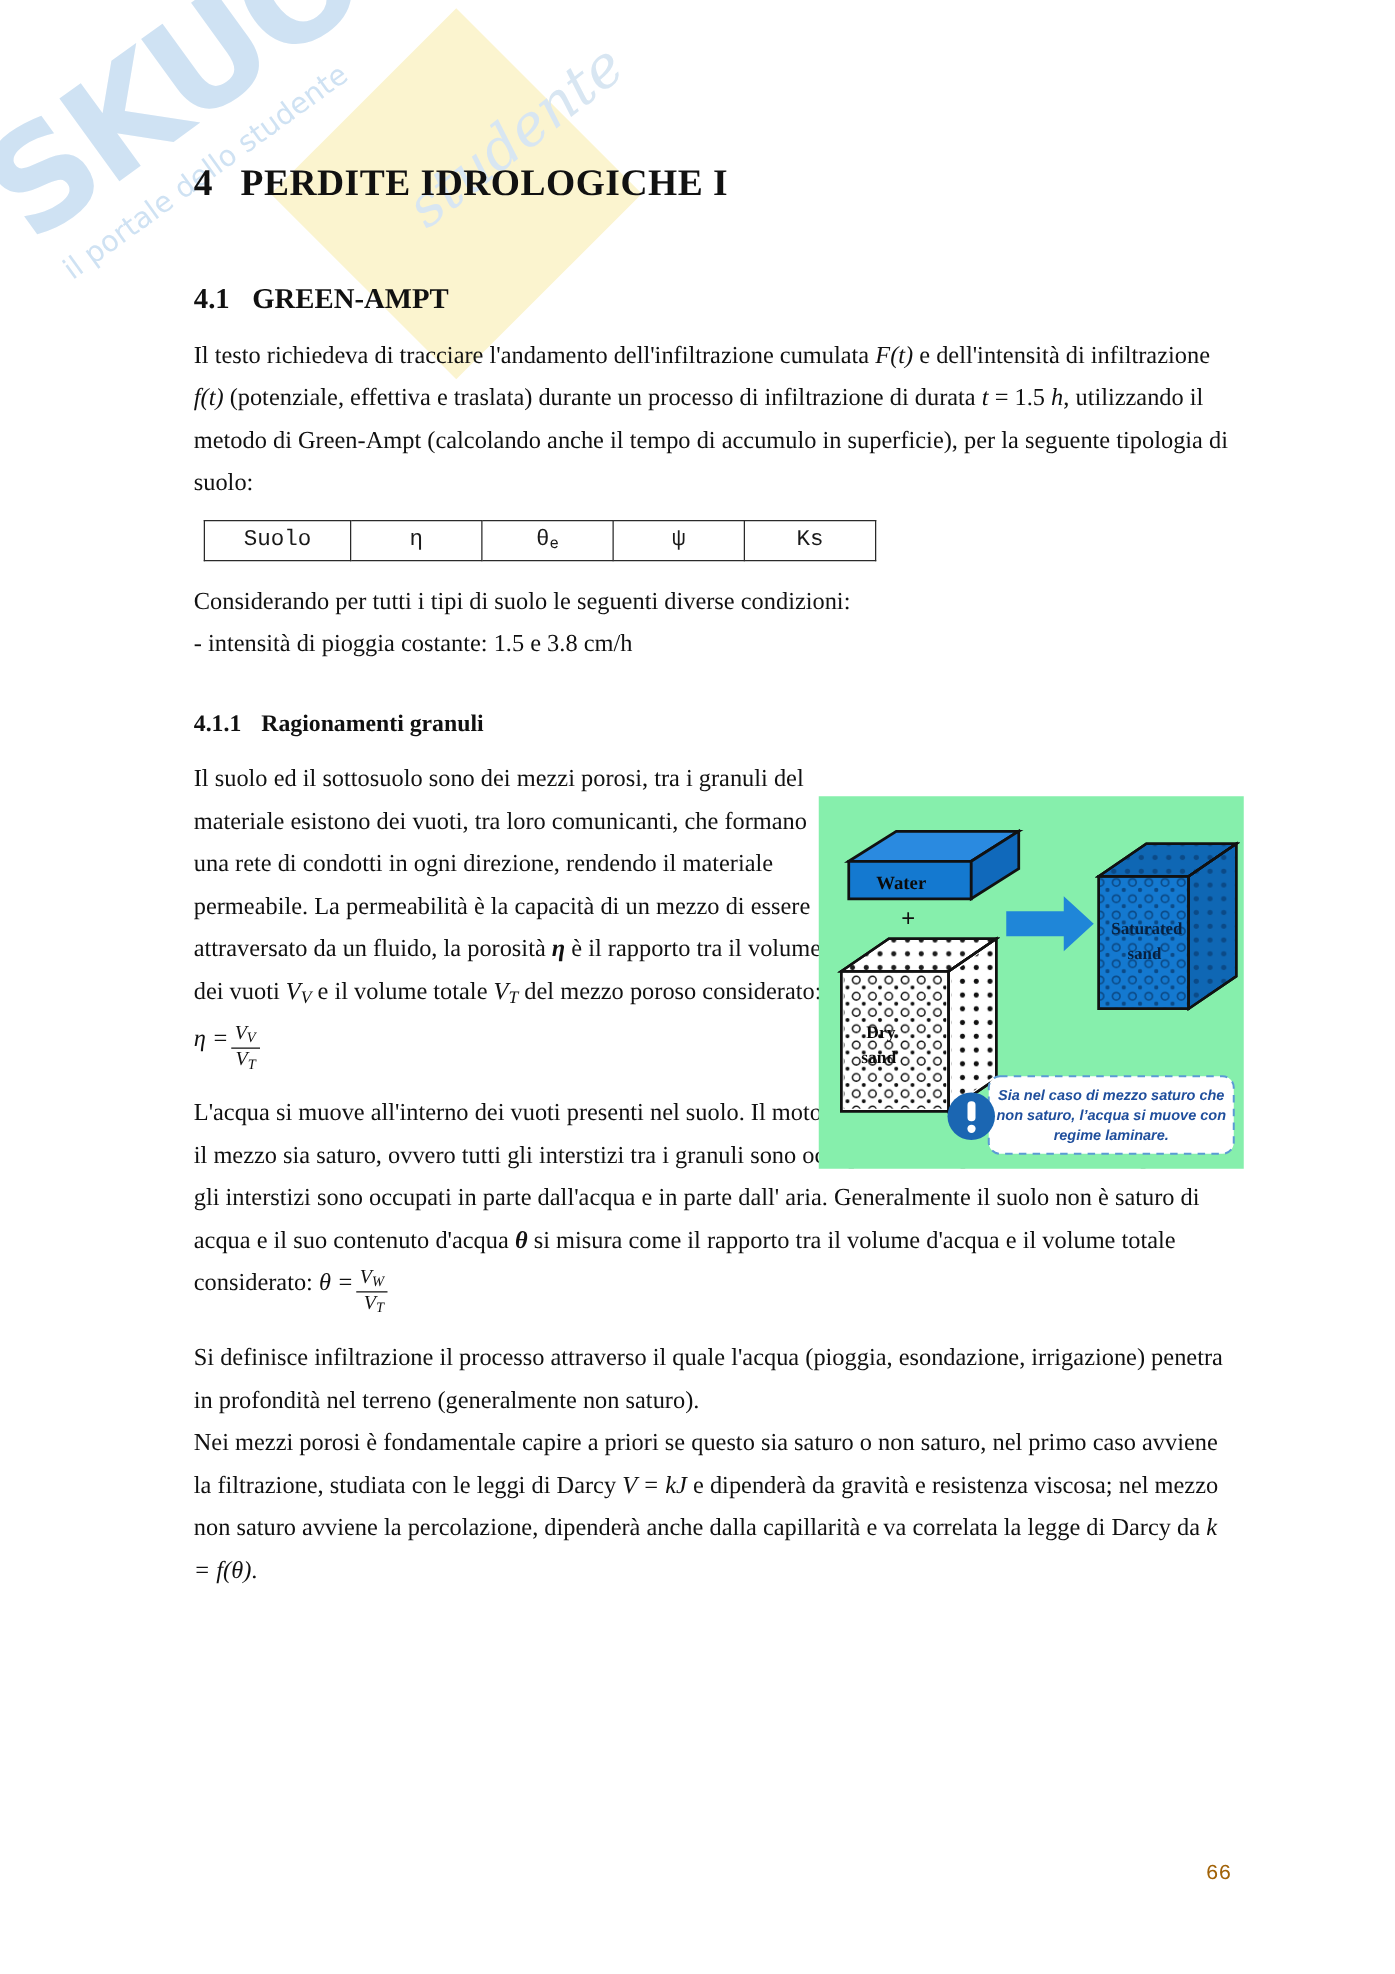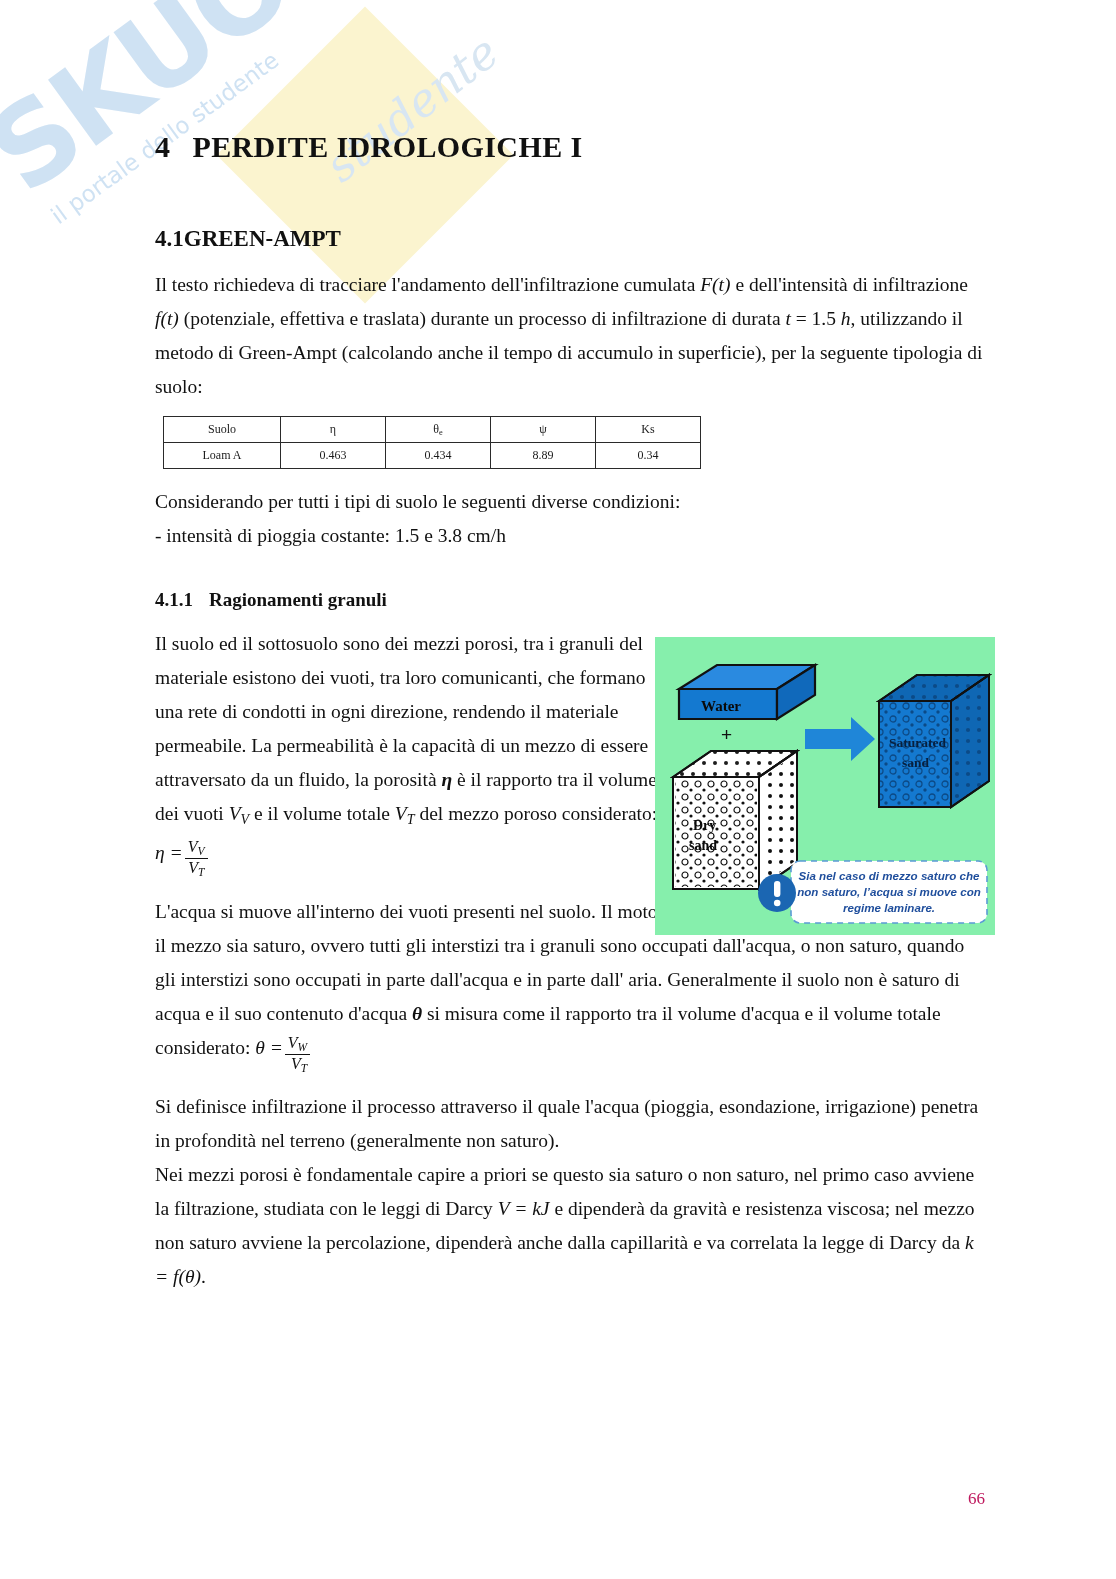--- a/index.html
+++ b/index.html
@@ -91,21 +91,21 @@
     letter-spacing: 0.4px;
   }
   h1.chapter .num { margin-right: 22px; }
 
   h2.section {
     font-size: 23px;
     font-weight: bold;
     margin: 0;
     padding-top: 62px;
   }
-  h2.section .num { }
+  h2.section .num { margin-right: 18px; }
 
   h3.subsection {
     font-size: 19px;
     font-weight: bold;
     margin: 0;
     padding-top: 36px;
     font-family: "Liberation Serif", serif;
   }
   h3.subsection .num { margin-right: 16px; }
 
@@ -131,22 +131,22 @@
     line-height: 1.12;
     margin: 0 2px;
   }
   .frac .n { display: block; font-size: 0.82em; padding: 0 3px; }
   .frac .d { display: block; font-size: 0.82em; border-top: 1.3px solid #111; padding: 0 3px; }
 
   
   .soil-table-wrap { padding-top: 12px; padding-left: 8px; }
   table.soil {
     border-collapse: collapse;
-    font-family: Liberation Serif, serif;
-    font-size: 12px;
+    font-family: Liberation Mono, monospace;
+    font-size: 18px;
     padding-left: 20px;
   }
   table.soil td {
     border: 1.6px solid #2a2a2a;
     text-align: center;
     padding: 5px 10px;
     min-width: 84px;
     color: #1a1a1a;
   }
   table.soil td.first { min-width: 96px; }
@@ -166,22 +166,22 @@
 
   
   .col-narrow { width: 505px; }
   .col-full { width: 830px; }
 
   .page-number {
     position: absolute;
     right: 131px;
     bottom: 70px;
     font-size: 17px;
-    color: #be185d;
-    font-family: Liberation Serif, serif;
+    color: #a16207;
+    font-family: Liberation Mono, monospace;
     z-index: 2;
   }
 </style>
 </head>
 <body>
 
 <div class="page">
 
   <div class="watermark">
     <div class="wm-diamond"></div>
@@ -278,27 +278,20 @@
     <div class="soil-table-wrap">
       <table class="soil">
         <tbody>
             <tr>
           <td class="first">Suolo</td>
           <td>η</td>
           <td><span>θ</span><span class="esub">e</span></td>
           <td>ψ</td>
           <td>Ks</td>
         </tr>
-        <tr>
-          <td class="first">Loam A</td>
-          <td>0.463</td>
-          <td>0.434</td>
-          <td>8.89</td>
-          <td>0.34</td>
-        </tr>
       </tbody>
         </table>
     </div>
 
     <p class="body col-full">Considerando per tutti i tipi di suolo le seguenti diverse condizioni:</p>
     <p class="body tight col-full">- intensità di pioggia costante: 1.5 e 3.8 cm/h</p>
 
     <h3 class="subsection">
       <span class="num">4.1.1</span><span>Ragionamenti granuli</span>
     </h3>

